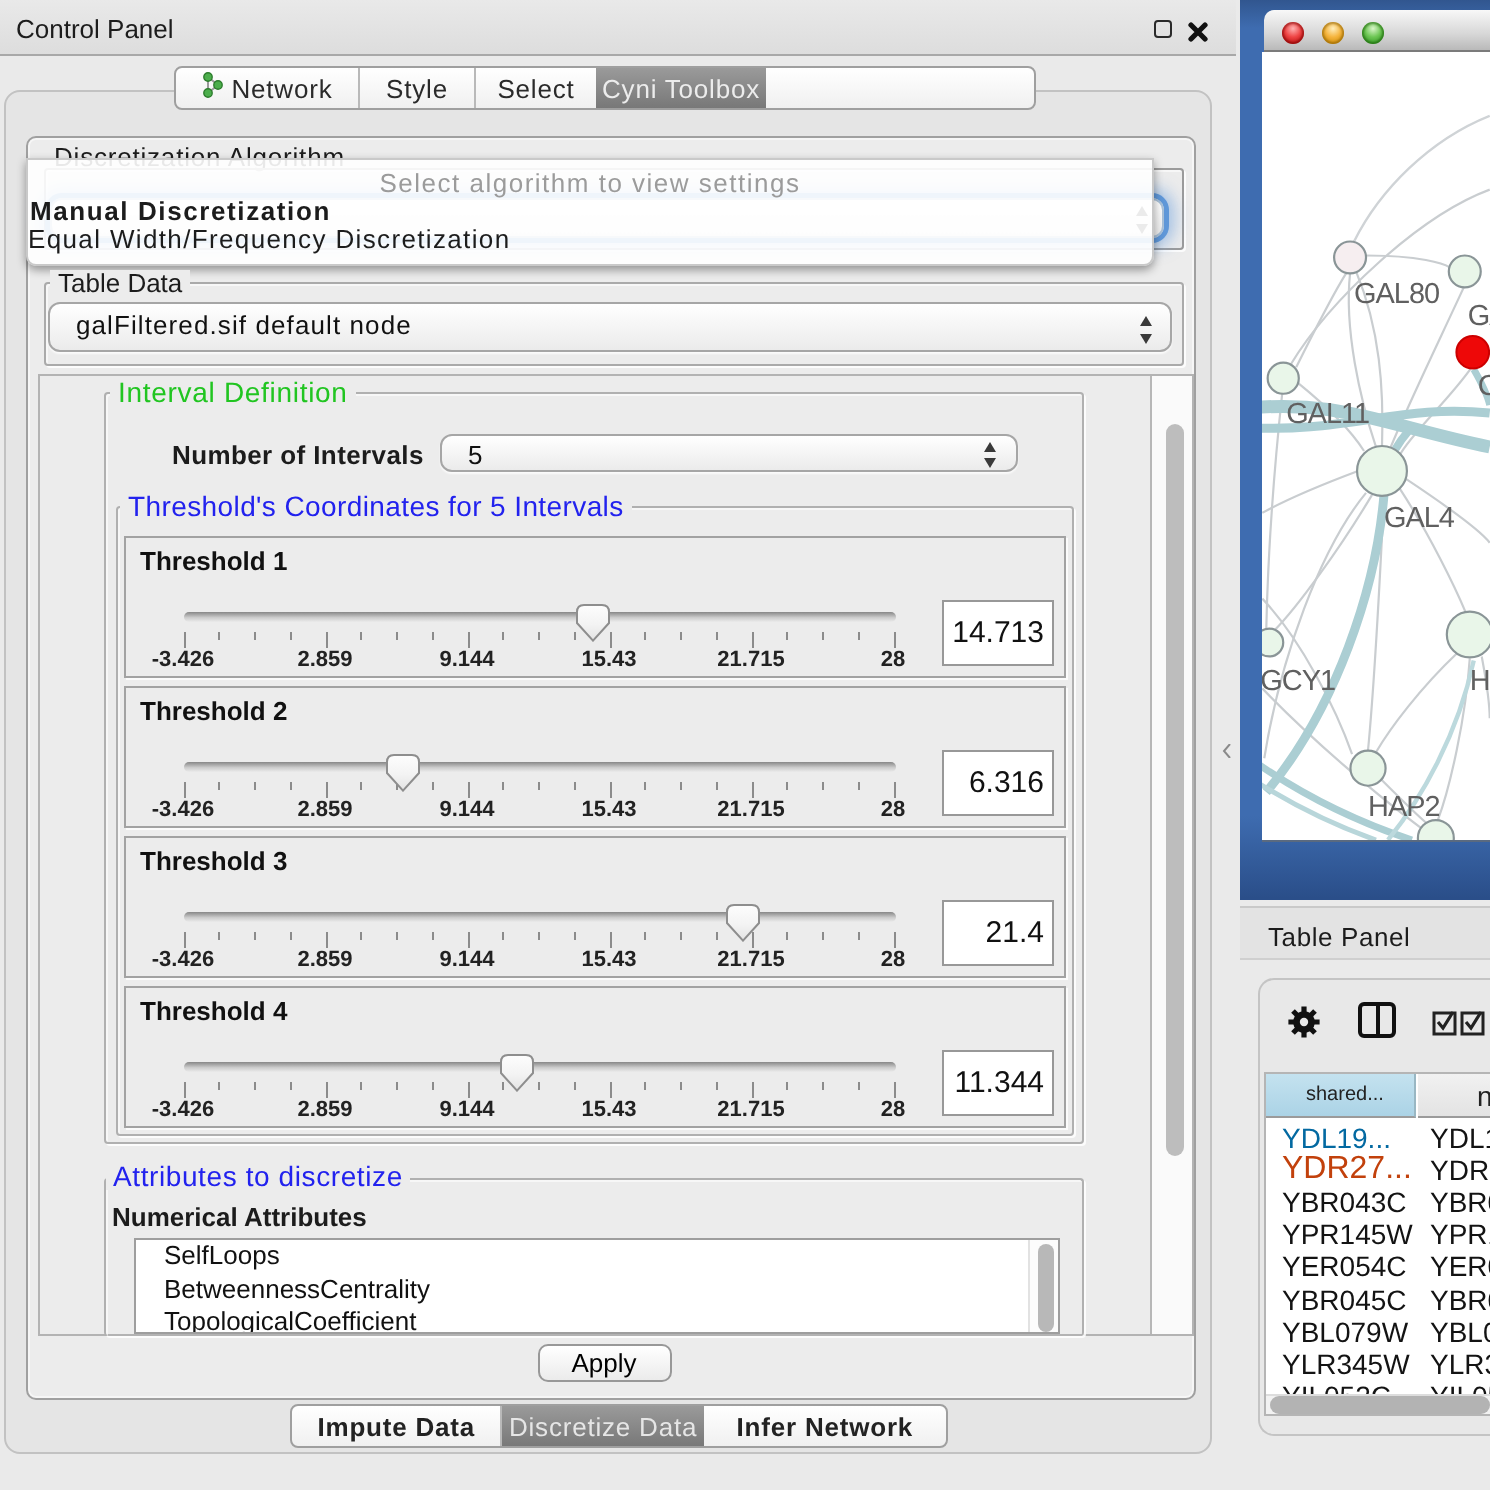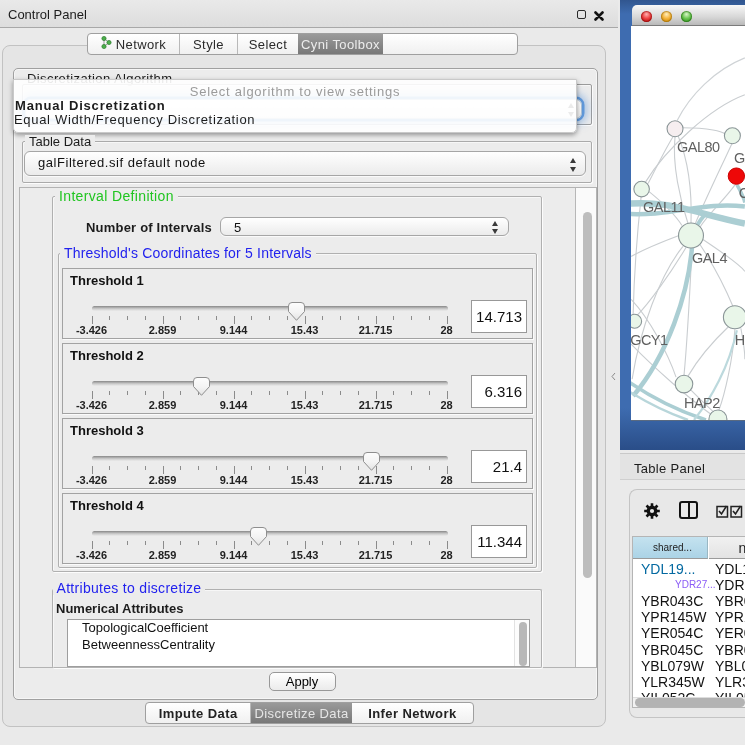--- a/index.html
+++ b/index.html
@@ -261,22 +261,23 @@
         <path d="M0.5 4 Q0.5 0.5 4 0.5 L13 0.5 Q16.5 0.5 16.5 4 L16.5 9.5 L8.5 18.3 L0.5 9.5 Z" fill="url(#tg3)" stroke="#8e8e8e" stroke-width="1"></path>
       </svg>
       <div class="vbox">11.344</div>
     </div>
   </div>
 
 <div class="gbox" style="left:52px;top:589px;width:490px;height:79px;border-bottom:none;"></div>
 <div class="gtitle" style="left:52.5px;top:581.5px;color:#2222ee;font-size:14px;letter-spacing:.3px;">Attributes to discretize</div>
 <div class="abs lbl bold" style="left:56px;top:601px;">Numerical Attributes</div>
 <div class="abs" style="left:67px;top:619px;width:463px;height:48px;background:#fff;border:1px solid #9e9e9e;overflow:hidden;">
+  <div style="font-size:13px;color:#111;padding-left:14px;line-height:16.5px;">SelfLoops</div>
+  <div style="font-size:13px;color:#111;padding-left:14px;line-height:16.5px;">BetweennessCentrality</div>
   <div style="font-size:13px;color:#111;padding-left:14px;line-height:16.5px;">TopologicalCoefficient</div>
-  <div style="font-size:13px;color:#111;padding-left:14px;line-height:16.5px;">BetweennessCentrality</div>
 </div>
 <div class="abs" style="left:514px;top:620px;width:15px;height:46px;background:#fcfcfc;border-left:1px solid #e2e2e2;"></div>
 <div class="abs" style="left:519px;top:622px;width:8px;height:44px;background:#b8b8b8;border-radius:4px;"></div>
 
 <div class="abs" style="left:268.5px;top:672px;width:67px;height:18.5px;background:linear-gradient(#ffffff,#ebebeb);border:1px solid #989898;border-radius:5px;font-size:13px;color:#000;text-align:center;line-height:17px;">Apply</div>
 
 <div class="abs" style="left:145px;top:702px;width:329px;height:22px;background:linear-gradient(#ffffff,#f0f0f0);border:1px solid #9f9f9f;border-radius:4px;overflow:hidden;display:flex;">
   <div class="seg" style="width:112px;line-height:21px;border-right:1px solid #b9b9b9;font-weight:bold;color:#222;">Impute Data</div>
   <div class="seg" style="width:107px;line-height:21px;background:linear-gradient(#9a9a9a,#787878);color:#e6e6e6;">Discretize Data</div>
   <div class="seg" style="width:129px;line-height:21px;font-weight:bold;color:#222;">Infer Network</div>
@@ -366,21 +367,21 @@
  <path d="M3 6 L5.5 9 L10.5 1" stroke="#222" stroke-width="1.6" fill="none"></path>
  <path d="M17 6 L19.5 9 L24.5 1" stroke="#222" stroke-width="1.6" fill="none"></path>
 </svg>
 
 <div class="abs" style="left:632px;top:536px;width:113px;height:172px;background:#fff;border:1px solid #b5b5b5;border-right:none;overflow:hidden;">
   <div style="position:absolute;left:0;top:0;width:75px;height:22px;background:linear-gradient(#c4e2ef,#abd3e6);border-right:1px solid #99b7c3;border-bottom:1px solid #9b9b9b;font-size:10px;color:#222;text-align:left;padding-left:20px;line-height:22px;">shared...</div>
   <div style="position:absolute;left:76px;top:0;width:37px;height:22px;background:linear-gradient(#f1f1f1,#e3e3e3);border-bottom:1px solid #9b9b9b;font-size:14px;color:#222;padding-left:29.5px;line-height:22px;">name</div>
   <div id="rows">
       <div style="position:absolute;left:8px;top:23.5px;width:70px;font-size:14px;color:#0369a1;line-height:16.2px;">YDL19...</div>
       <div style="position:absolute;left:82px;top:23.5px;width:40px;font-size:14px;color:#131313;line-height:16.2px;">YDL19</div>
-      <div style="position:absolute;left:8px;top:39.7px;width:70px;font-size:10px;color:#8b5cf6;line-height:16.2px;margin-left:34px;">YDR27...</div>
+      <div style="position:absolute;left:8px;top:39.7px;width:70px;font-size:16px;color:#c2410c;line-height:16.2px;">YDR27...</div>
       <div style="position:absolute;left:82px;top:39.7px;width:40px;font-size:14px;color:#131313;line-height:16.2px;">YDR27</div>
       <div style="position:absolute;left:8px;top:55.9px;width:70px;font-size:14px;color:#131313;line-height:16.2px;">YBR043C</div>
       <div style="position:absolute;left:82px;top:55.9px;width:40px;font-size:14px;color:#131313;line-height:16.2px;">YBR04</div>
       <div style="position:absolute;left:8px;top:72.1px;width:70px;font-size:14px;color:#131313;line-height:16.2px;">YPR145W</div>
       <div style="position:absolute;left:82px;top:72.1px;width:40px;font-size:14px;color:#131313;line-height:16.2px;">YPR14</div>
       <div style="position:absolute;left:8px;top:88.3px;width:70px;font-size:14px;color:#131313;line-height:16.2px;">YER054C</div>
       <div style="position:absolute;left:82px;top:88.3px;width:40px;font-size:14px;color:#131313;line-height:16.2px;">YER05</div>
       <div style="position:absolute;left:8px;top:104.5px;width:70px;font-size:14px;color:#131313;line-height:16.2px;">YBR045C</div>
       <div style="position:absolute;left:82px;top:104.5px;width:40px;font-size:14px;color:#131313;line-height:16.2px;">YBR04</div>
       <div style="position:absolute;left:8px;top:120.7px;width:70px;font-size:14px;color:#131313;line-height:16.2px;">YBL079W</div>

